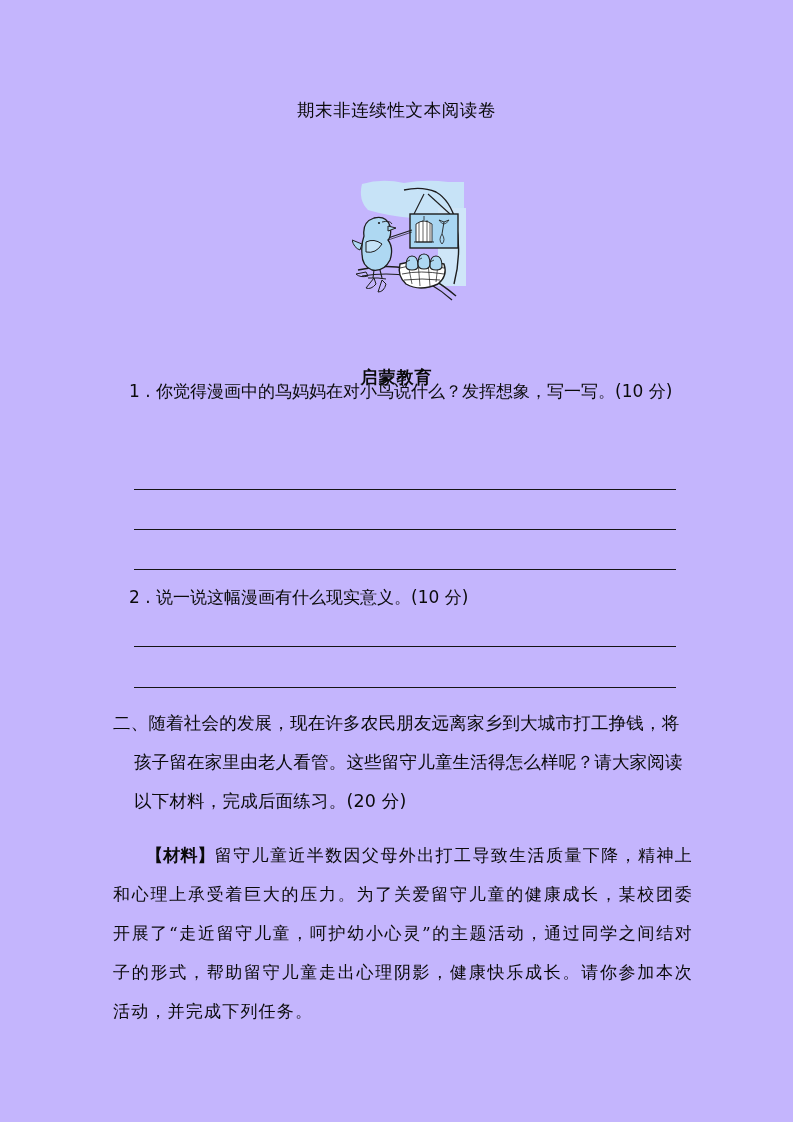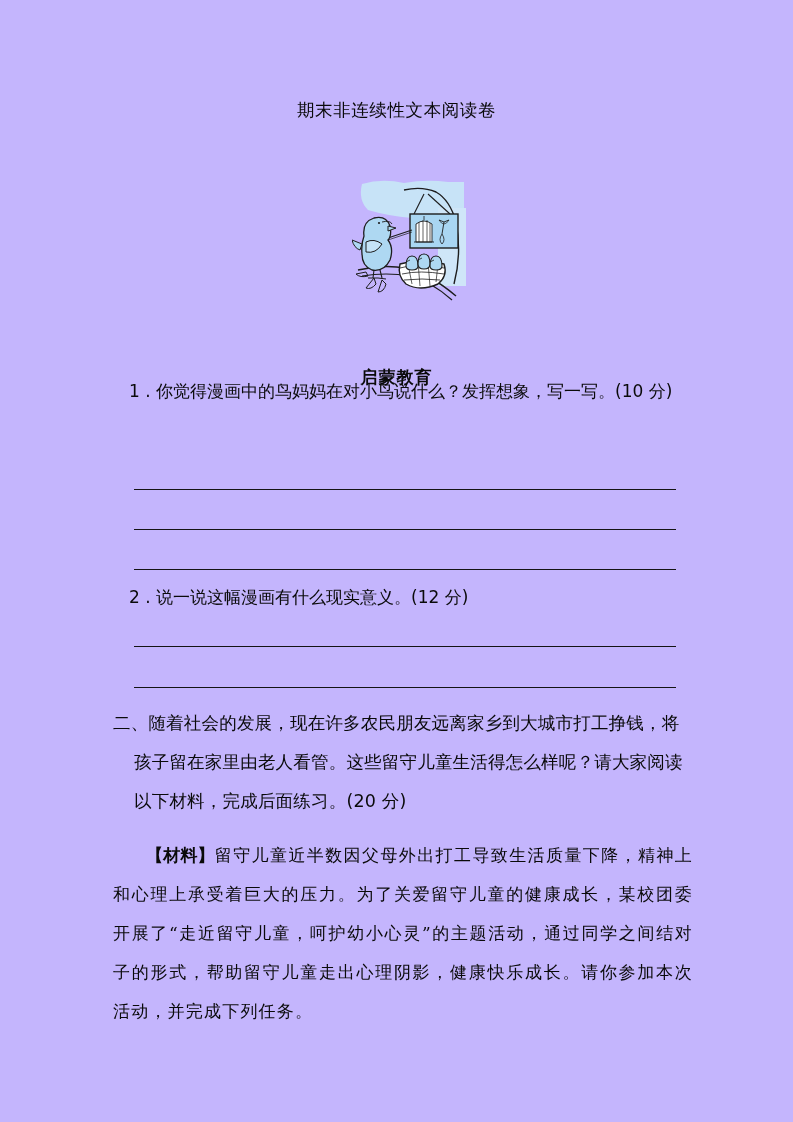--- a/index.html
+++ b/index.html
@@ -189,21 +189,21 @@
 
   <div class="question" id="question-1">
     <span class="qbody">1 . 你觉得漫画中的鸟妈妈在对小鸟说什么？发挥想象，写一写。(10 分)</span>
   </div>
 
   <div class="answer-line" style="top:489px"></div>
   <div class="answer-line" style="top:529px"></div>
   <div class="answer-line" style="top:569px"></div>
 
   <div class="question" id="question-2">
-    <span class="qbody">2 . 说一说这幅漫画有什么现实意义。(12 分)</span>
+    <span class="qbody">2 . 说一说这幅漫画有什么现实意义。(10 分)</span>
   </div>
 
   <div class="answer-line" style="top:646px"></div>
   <div class="answer-line" style="top:687px"></div>
 
   <div class="section-head" id="section-two">
     <span class="sbody">二、随着社会的发展，现在许多农民朋友远离家乡到大城市打工挣钱，将孩子留在家里由老人看管。这些留守儿童生活得怎么样呢？请大家阅读以下材料，完成后面练习。(20 分)</span>
   </div>
 
   <div class="material">

